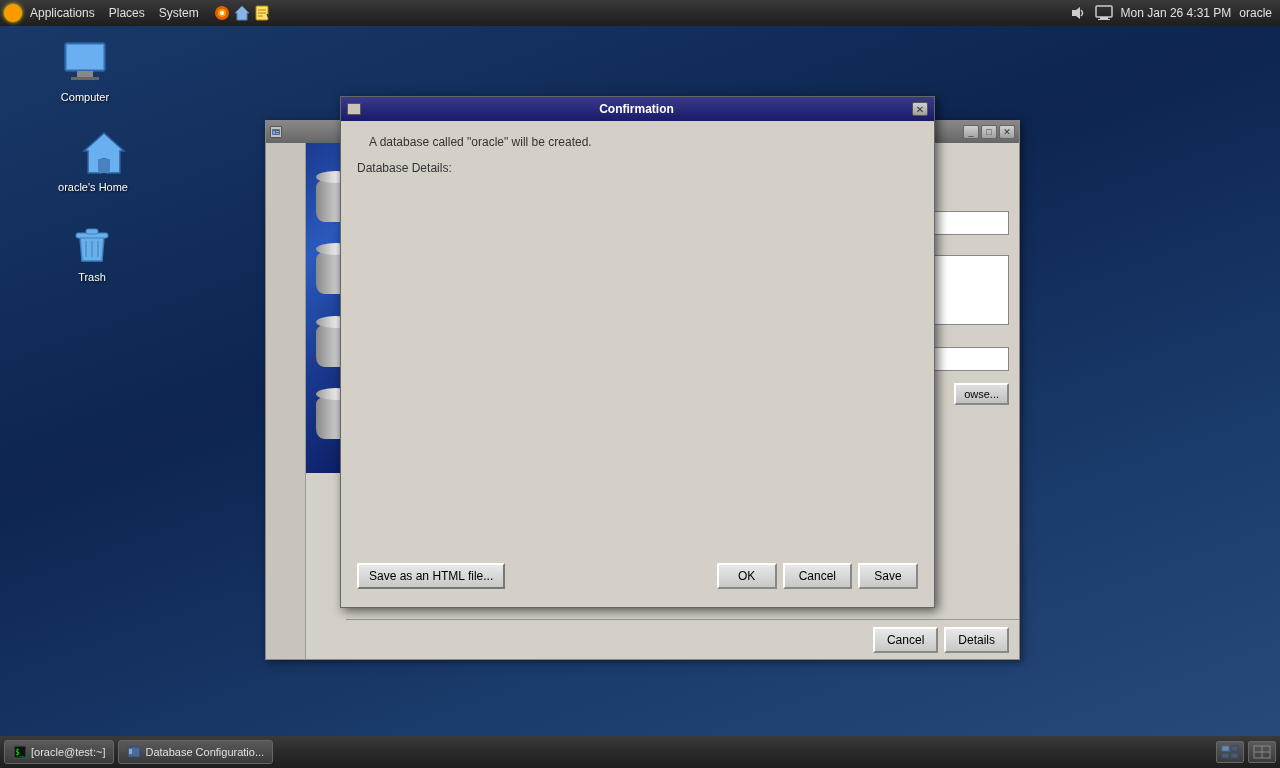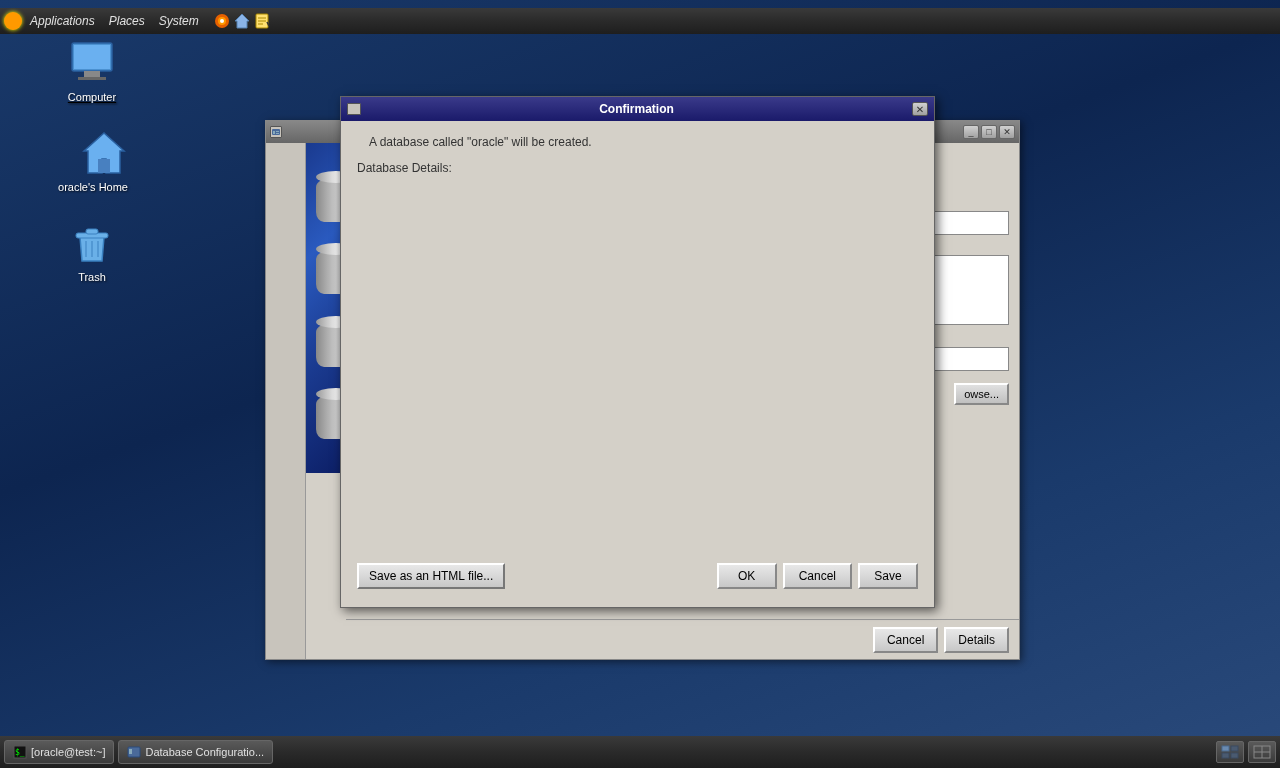--- a/index.html
+++ b/index.html
@@ -8,27 +8,26 @@
       height: 768px;
       overflow: hidden;
       font-family: sans-serif;
       background: linear-gradient(160deg, #1a3a6b 0%, #0d2550 40%, #1a3a6b 70%, #2a4a7b 100%);
       position: relative;
     }
 
     
     .taskbar-top {
       position: absolute;
-      top: 8px; left: 0; right: 0;
+      top: 0; left: 0; right: 0;
       height: 26px;
       background: linear-gradient(to bottom, #3a3a3a 0%, #2a2a2a 50%, #1e1e1e 100%);
       display: flex;
       align-items: center;
       z-index: 1000;
-      font-style: italic;
     }
     .taskbar-top-left {
       display: flex;
       align-items: center;
       gap: 2px;
       padding: 0 4px;
     }
     .taskbar-menu-item {
       color: #e0e0e0;
       font-size: 12px;
@@ -402,23 +401,42 @@
     <div class="taskbar-icon">
       <svg width="18" height="18" viewBox="0 0 18 18">
         <rect x="3" y="2" width="12" height="14" rx="1" fill="#ffe070" stroke="#aa8800" stroke-width="1"></rect>
         <line x1="5" y1="6" x2="13" y2="6" stroke="#aa8800" stroke-width="1"></line>
         <line x1="5" y1="9" x2="13" y2="9" stroke="#aa8800" stroke-width="1"></line>
         <line x1="5" y1="12" x2="10" y2="12" stroke="#aa8800" stroke-width="1"></line>
         <line x1="14" y1="10" x2="16" y2="14" stroke="#333" stroke-width="1.5"></line>
       </svg>
     </div>
   </div>
-</div>
-
-<div class="desktop-icon" style="left:52px; top:35px;text-decoration:underline;">
+  <div class="taskbar-top-right">
+
+    <div class="taskbar-icon">
+      <svg width="16" height="16" viewBox="0 0 16 16">
+        <polygon points="2,5 6,5 10,2 10,14 6,11 2,11" fill="#ccc"></polygon>
+        <path d="M11 5 Q14 8 11 11" stroke="#ccc" stroke-width="1.5" fill="none"></path>
+      </svg>
+    </div>
+
+    <div class="taskbar-icon">
+      <svg width="18" height="16" viewBox="0 0 18 16">
+        <rect x="1" y="1" width="16" height="11" rx="1" fill="none" stroke="#ccc" stroke-width="1.5"></rect>
+        <rect x="5" y="12" width="8" height="3" fill="#ccc"></rect>
+        <rect x="3" y="14" width="12" height="1" fill="#ccc"></rect>
+      </svg>
+    </div>
+    <span>Mon Jan 26  4:31 PM</span>
+    <span>oracle</span>
+  </div>
+</div>
+
+<div class="desktop-icon" style="left:45px; top:35px;">
   <div class="icon-img">
     <svg width="48" height="48" viewBox="0 0 48 48">
       <rect x="4" y="4" width="40" height="28" rx="2" fill="#4a90d0" stroke="#2a60a0" stroke-width="1.5"></rect>
       <rect x="6" y="6" width="36" height="24" fill="#6ab0f0"></rect>
       <rect x="16" y="32" width="16" height="6" fill="#888"></rect>
       <rect x="10" y="38" width="28" height="3" fill="#666"></rect>
     </svg>
   </div>
   <span class="icon-label">Computer</span>
 </div>

